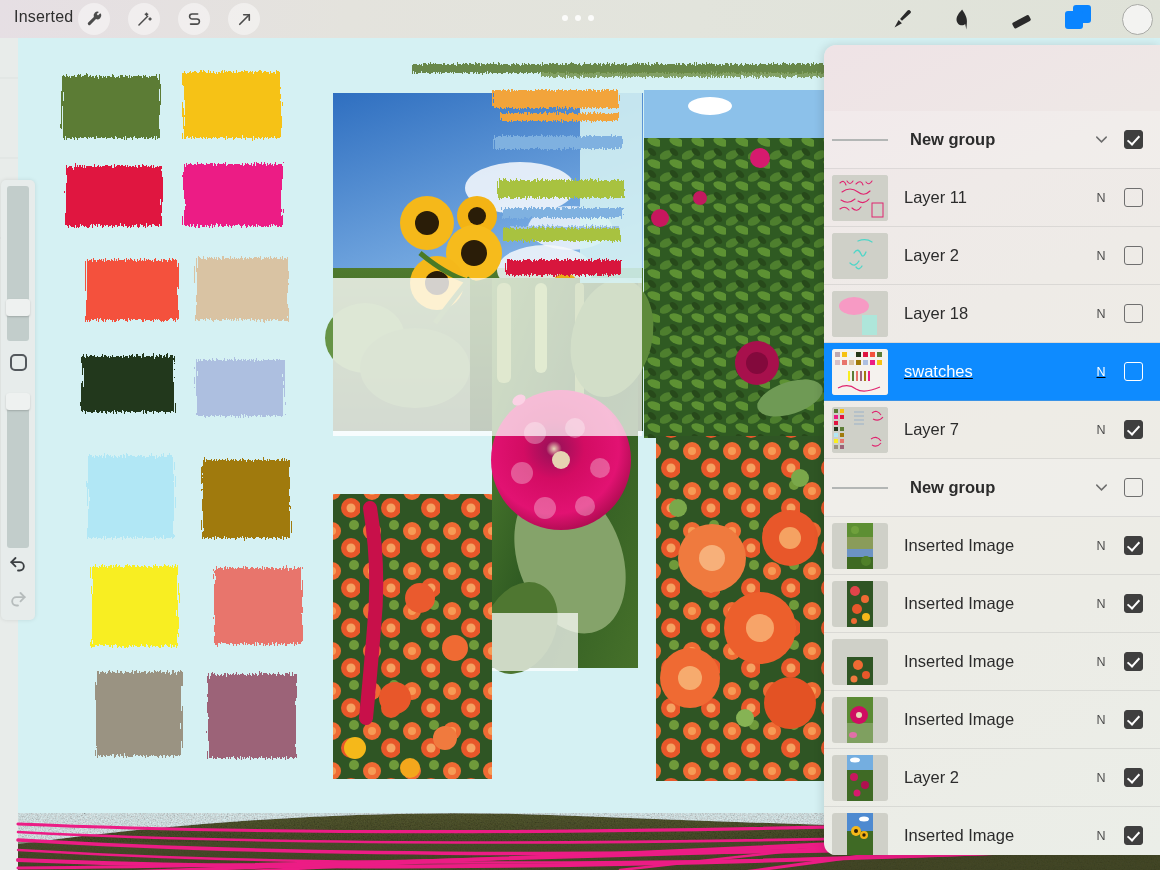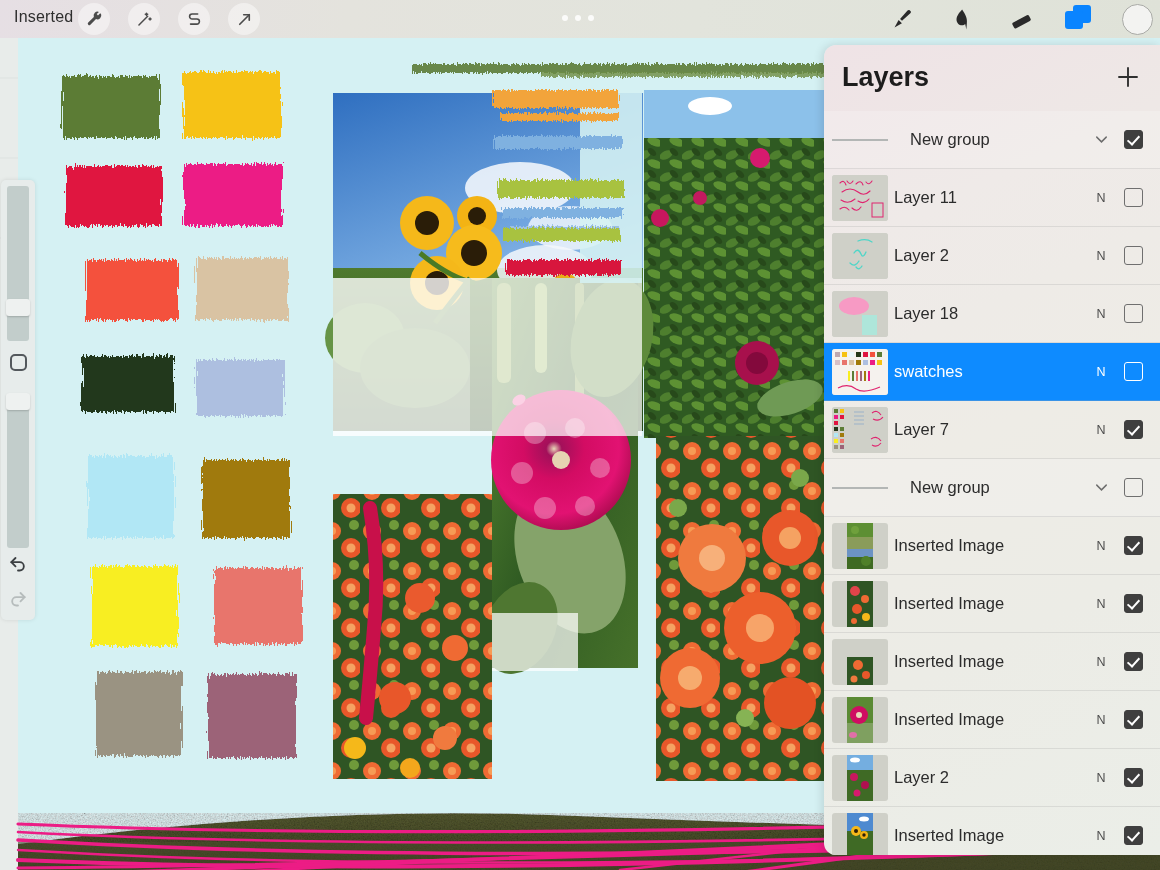--- a/index.html
+++ b/index.html
@@ -74,29 +74,29 @@
   .lp-header { position: relative; height: 66px; }
   .lp-title { position: absolute; left: 18px; top: 17px; font-size: 27px; font-weight: bold; color: #1d1d1d; }
   .lp-add { position: absolute; right: 19px; top: 19px; width: 26px; height: 26px; color: #303030; }
   .lp-list { position: absolute; left: 0; top: 66px; right: 0; bottom: 0; }
 
   .row {
     position: relative; height: 58px; display: flex; align-items: center;
     border-bottom: 1px solid rgba(170,170,170,.28);
     background: rgba(255,255,255,.10);
   }
-  .row.group { background: rgba(255,255,255,.22); }
-  .row.selected { background: #0e8bff; }
+  .row.group { background: rgba(255,255,255,.22); font-weight: bold; }
+  .row.selected { background: #0e8bff; text-decoration: underline; }
   .row .thumb {
     width: 56px; height: 46px; margin-left: 8px; border-radius: 3px;
     background: #cfd0c8; overflow: hidden; position: relative; flex: 0 0 auto;
   }
   .row .thumb .inner { position: absolute; left: 50%; transform: translateX(-50%); top: 0; height: 100%; width: 26px; }
   .row .grp-line { width: 56px; height: 2px; background: #b3b6b5; margin-left: 8px; flex: 0 0 auto; }
-  .row .name { flex: 1 1 auto; margin-left: 6px; font-size: 16.5px; color: #2c2c2c; }
+  .row .name { flex: 1 1 auto; margin-left: 16px; font-size: 16.5px; color: #2c2c2c; }
   .row.group .name { margin-left: 22px; }
   .row.selected .name { color: #ffffff; }
   .row .blend { width: 26px; text-align: center; font-size: 12.5px; color: #4d4d4d; flex: 0 0 auto; }
   .row.selected .blend { color: #ffffff; }
   .row .chev { width: 26px; display: flex; justify-content: center; color: #6d6d6d; flex: 0 0 auto; }
   .row .cbox {
     width: 19px; height: 19px; margin: 0 17px 0 10px; border-radius: 3px;
     border: 1.5px solid #6f6f6f; flex: 0 0 auto; position: relative; background: transparent;
   }
   .row .cbox.on { background: #3f3f3f; border-color: #3f3f3f; }
@@ -352,28 +352,20 @@
     </div>
     <div class="sb-arrow redo" style="top:408px;">
       <svg viewBox="0 0 24 24" width="20" height="20" fill="none" stroke="currentColor" stroke-width="2.2" stroke-linecap="round" stroke-linejoin="round">
         <path d="M15 6 L20 11 L15 16"></path>
           <path d="M20 11 H10 a5 5 0 0 0 0 10 h2"></path>
       </svg>
     </div>
   </div>
 
   <div class="layers-panel">
-    <div class="lp-header">
-      <div class="lp-title">Layers</div>
-      <div class="lp-add">
-        <svg viewBox="0 0 26 26" width="26" height="26" fill="none" stroke="currentColor" stroke-width="1.9" stroke-linecap="round">
-          <path d="M13 4 v18 M4 13 h18"></path>
-        </svg>
-      </div>
-    </div>
     <div class="lp-list" id="layer-list">
         <div class="row group">
           <div class="grp-line"></div>
           <div class="name">New group</div>
           <div class="chev">
             <svg viewBox="0 0 24 24" width="19" height="19" fill="none" stroke="currentColor" stroke-width="1.8" stroke-linecap="round">
               <path d="M6 9 L12 15 L18 9"></path>
             </svg>
           </div>
           <div class="cbox on"></div>

